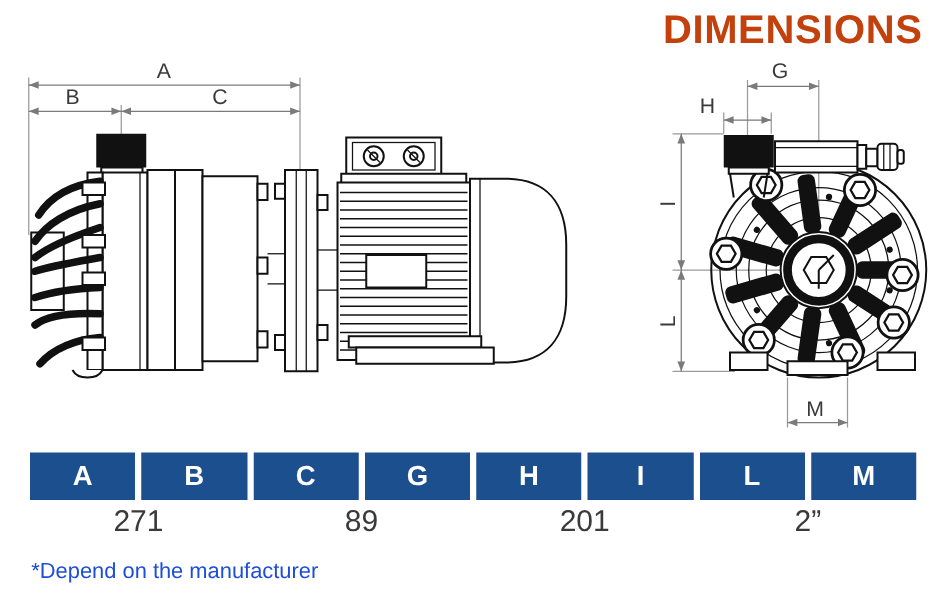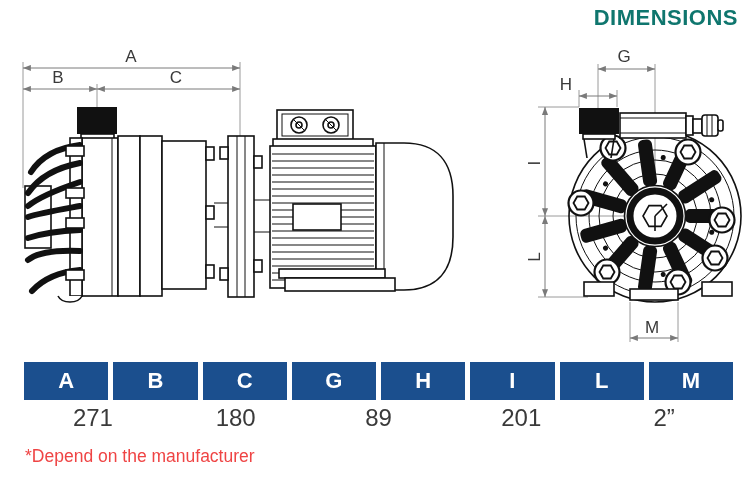--- a/index.html
+++ b/index.html
@@ -2,21 +2,21 @@
 <html><head>
 <meta charset="utf-8">
 <style>
   html,body{margin:0;padding:0;}
   body{
     width:750px;height:480px;position:relative;background:#ffffff;
     font-family:"Liberation Sans",sans-serif;overflow:hidden;
   }
   .page-title{
     position:absolute;top:5px;right:12px;
-    font-size:22px;font-weight:bold;color:#0f766e;letter-spacing:.5px;
+    font-size:32px;font-weight:bold;color:#c2410c;letter-spacing:.5px;
   }
   .drawing{position:absolute;top:0;left:0;}
   
   .o  {stroke:#111;fill:none;stroke-width:1.6;}
   .of {stroke:#111;fill:#fff;stroke-width:1.6;}
   .thin{stroke:#111;fill:none;stroke-width:1;}
   .blk{fill:#111;stroke:none;}
   .fin{stroke:#111;stroke-width:6;fill:none;stroke-linecap:round;}
   .mfin{stroke:#111;stroke-width:1.2;}
   .dim{stroke:#7a7a7a;stroke-width:1;fill:none;}
@@ -30,21 +30,21 @@
     font-weight:bold;font-size:22px;
     display:flex;align-items:center;justify-content:center;
   }
   .vrow{margin-top:0;}
   .vcell{
     flex:1;height:36px;font-size:24px;color:#3a3a3a;
     display:flex;align-items:center;justify-content:center;
   }
   .footnote{
     position:absolute;left:25px;top:446px;
-    font-size:17.5px;color:#ef4444;
+    font-size:17.5px;color:#1d4ed8;
   }
 </style>
 </head>
 <body>
 
 <div class="page-title">DIMENSIONS</div>
 
 <svg class="drawing" width="750" height="358" viewBox="0 0 750 358">
   <defs>
     <marker id="ar" viewBox="0 0 10 8" refX="9" refY="4" markerWidth="9" markerHeight="7" orient="auto-start-reverse">
@@ -260,20 +260,19 @@
     <div class="hcell">B</div>
     <div class="hcell">C</div>
     <div class="hcell">G</div>
     <div class="hcell">H</div>
     <div class="hcell">I</div>
     <div class="hcell">L</div>
     <div class="hcell">M</div>
   </div>
   <div class="trow vrow">
     <div class="vcell">271</div>
-    <div class="vcell">180</div>
     <div class="vcell">89</div>
     <div class="vcell">201</div>
     <div class="vcell">2”</div>
   </div>
 </div>
 
 <div class="footnote">*Depend on the manufacturer</div>
 
 </body></html>

